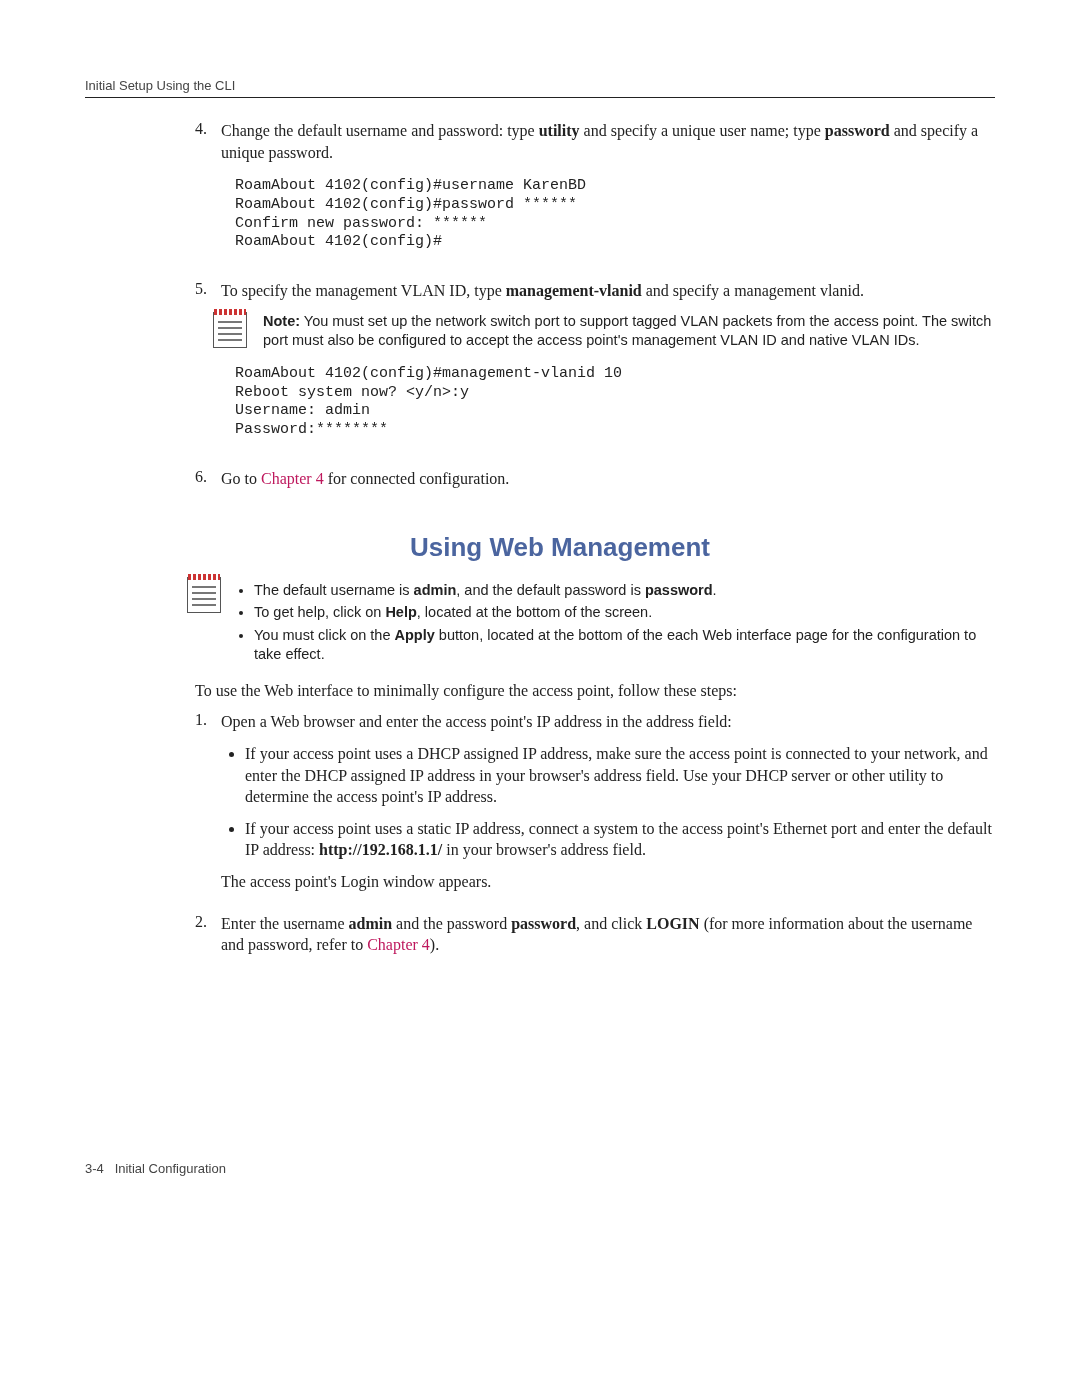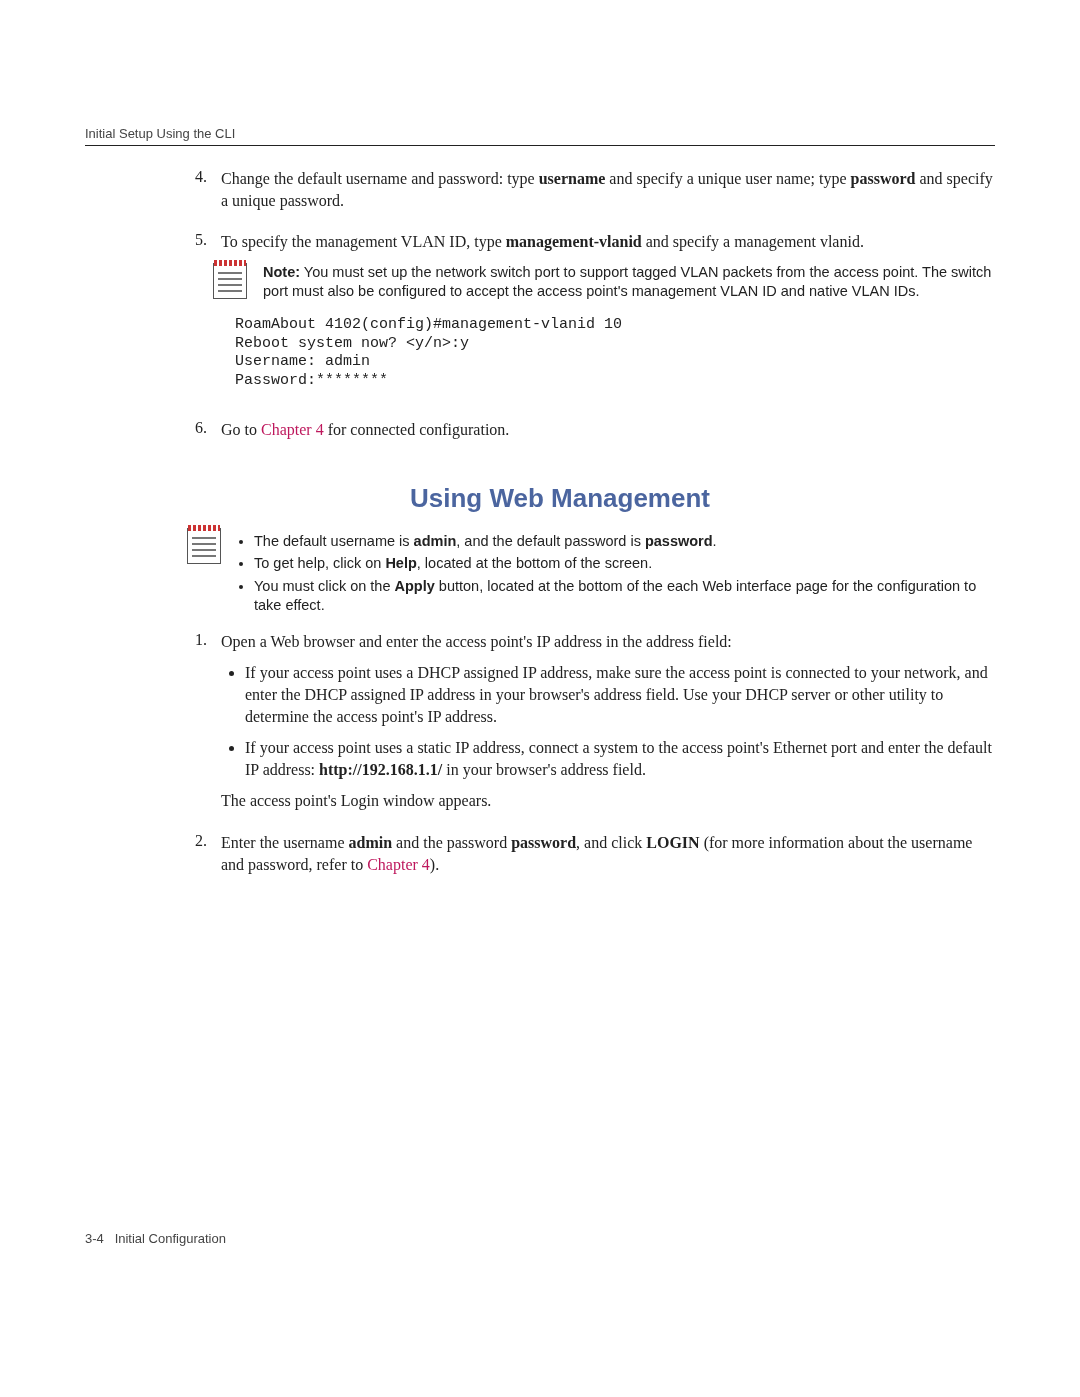--- a/index.html
+++ b/index.html
@@ -7,21 +7,20 @@
     background: #fff;
     font-family: "Palatino Linotype", "Book Antiqua", Palatino, Georgia, serif;
     color: #222;
     width: 1080px;
   }
   .page {
     padding: 78px 85px 50px 85px;
     box-sizing: border-box;
     height: 1234px;
     position: relative;
-    margin-top: 48px;
   }
   .running-header {
     font-family: Arial, Helvetica, sans-serif;
     font-size: 13px;
     color: #444;
     margin-bottom: 4px;
   }
   .rule {
     border: 0;
     border-top: 1px solid #222;
@@ -107,21 +106,21 @@
     margin: 6px 0 8px 0;
     padding-left: 24px;
   }
   .sub-ul li {
     margin-bottom: 10px;
     line-height: 1.35;
   }
   .link { color: #be185d; }
   .footer {
     position: absolute;
-    bottom: 36px;
+    bottom: 58px;
     left: 85px;
     font-family: Arial, Helvetica, sans-serif;
     font-size: 13px;
     color: #444;
   }
   .bold { font-weight: bold; }
   .sans-bold { font-family: Arial, Helvetica, sans-serif; font-weight: bold; }
 </style>
 </head>
 <body>
@@ -130,22 +129,26 @@
 
   <div class="running-header">Initial Setup Using the CLI</div>
   <hr class="rule">
 
   <div class="ol-wrap">
 
     <div class="ol-item">
       <div class="ol-num">4.</div>
       <div class="ol-body">
         <p>
-          <span>Change the default username and password: type </span><span class="bold">username</span><span> and specify a unique user name; type </span><span class="bold">password</span><span> and specify a unique password.</span>
-        </p>
+          <span>Change the default username and password: type </span><span class="bold">utility</span><span> and specify a unique user name; type </span><span class="bold">password</span><span> and specify a unique password.</span>
+        </p>
+        <div class="codeblock">RoamAbout 4102(config)#username KarenBD
+RoamAbout 4102(config)#password ******
+Confirm new password: ******
+RoamAbout 4102(config)#</div>
       </div>
     </div>
 
     <div class="ol-item">
       <div class="ol-num">5.</div>
       <div class="ol-body">
         <p>
           <span>To specify the management VLAN ID, type </span><span class="bold">management-vlanid</span><span> and specify a management vlanid.</span>
         </p>
 
@@ -194,20 +197,21 @@
             <span>To get help, click on </span><span class="sans-bold">Help</span><span>, located at the bottom of the screen.</span>
           </li>
           <li>
             <span>You must click on the </span><span class="sans-bold">Apply</span><span> button, located at the bottom of the each Web interface page for the configuration to take effect.</span>
           </li>
         </ul>
       </div>
     </div>
   </div>
 
+  <p class="body-p">To use the Web interface to minimally configure the access point, follow these steps:</p>
 
   <div class="ol-wrap">
 
     <div class="ol-item">
       <div class="ol-num">1.</div>
       <div class="ol-body">
         <p>Open a Web browser and enter the access point's IP address in the address field:</p>
         <ul class="sub-ul">
           <li>If your access point uses a DHCP assigned IP address, make sure the access point is connected to your network, and enter the DHCP assigned IP address in your browser's address field. Use your DHCP server or other utility to determine the access point's IP address.</li>
           <li>

